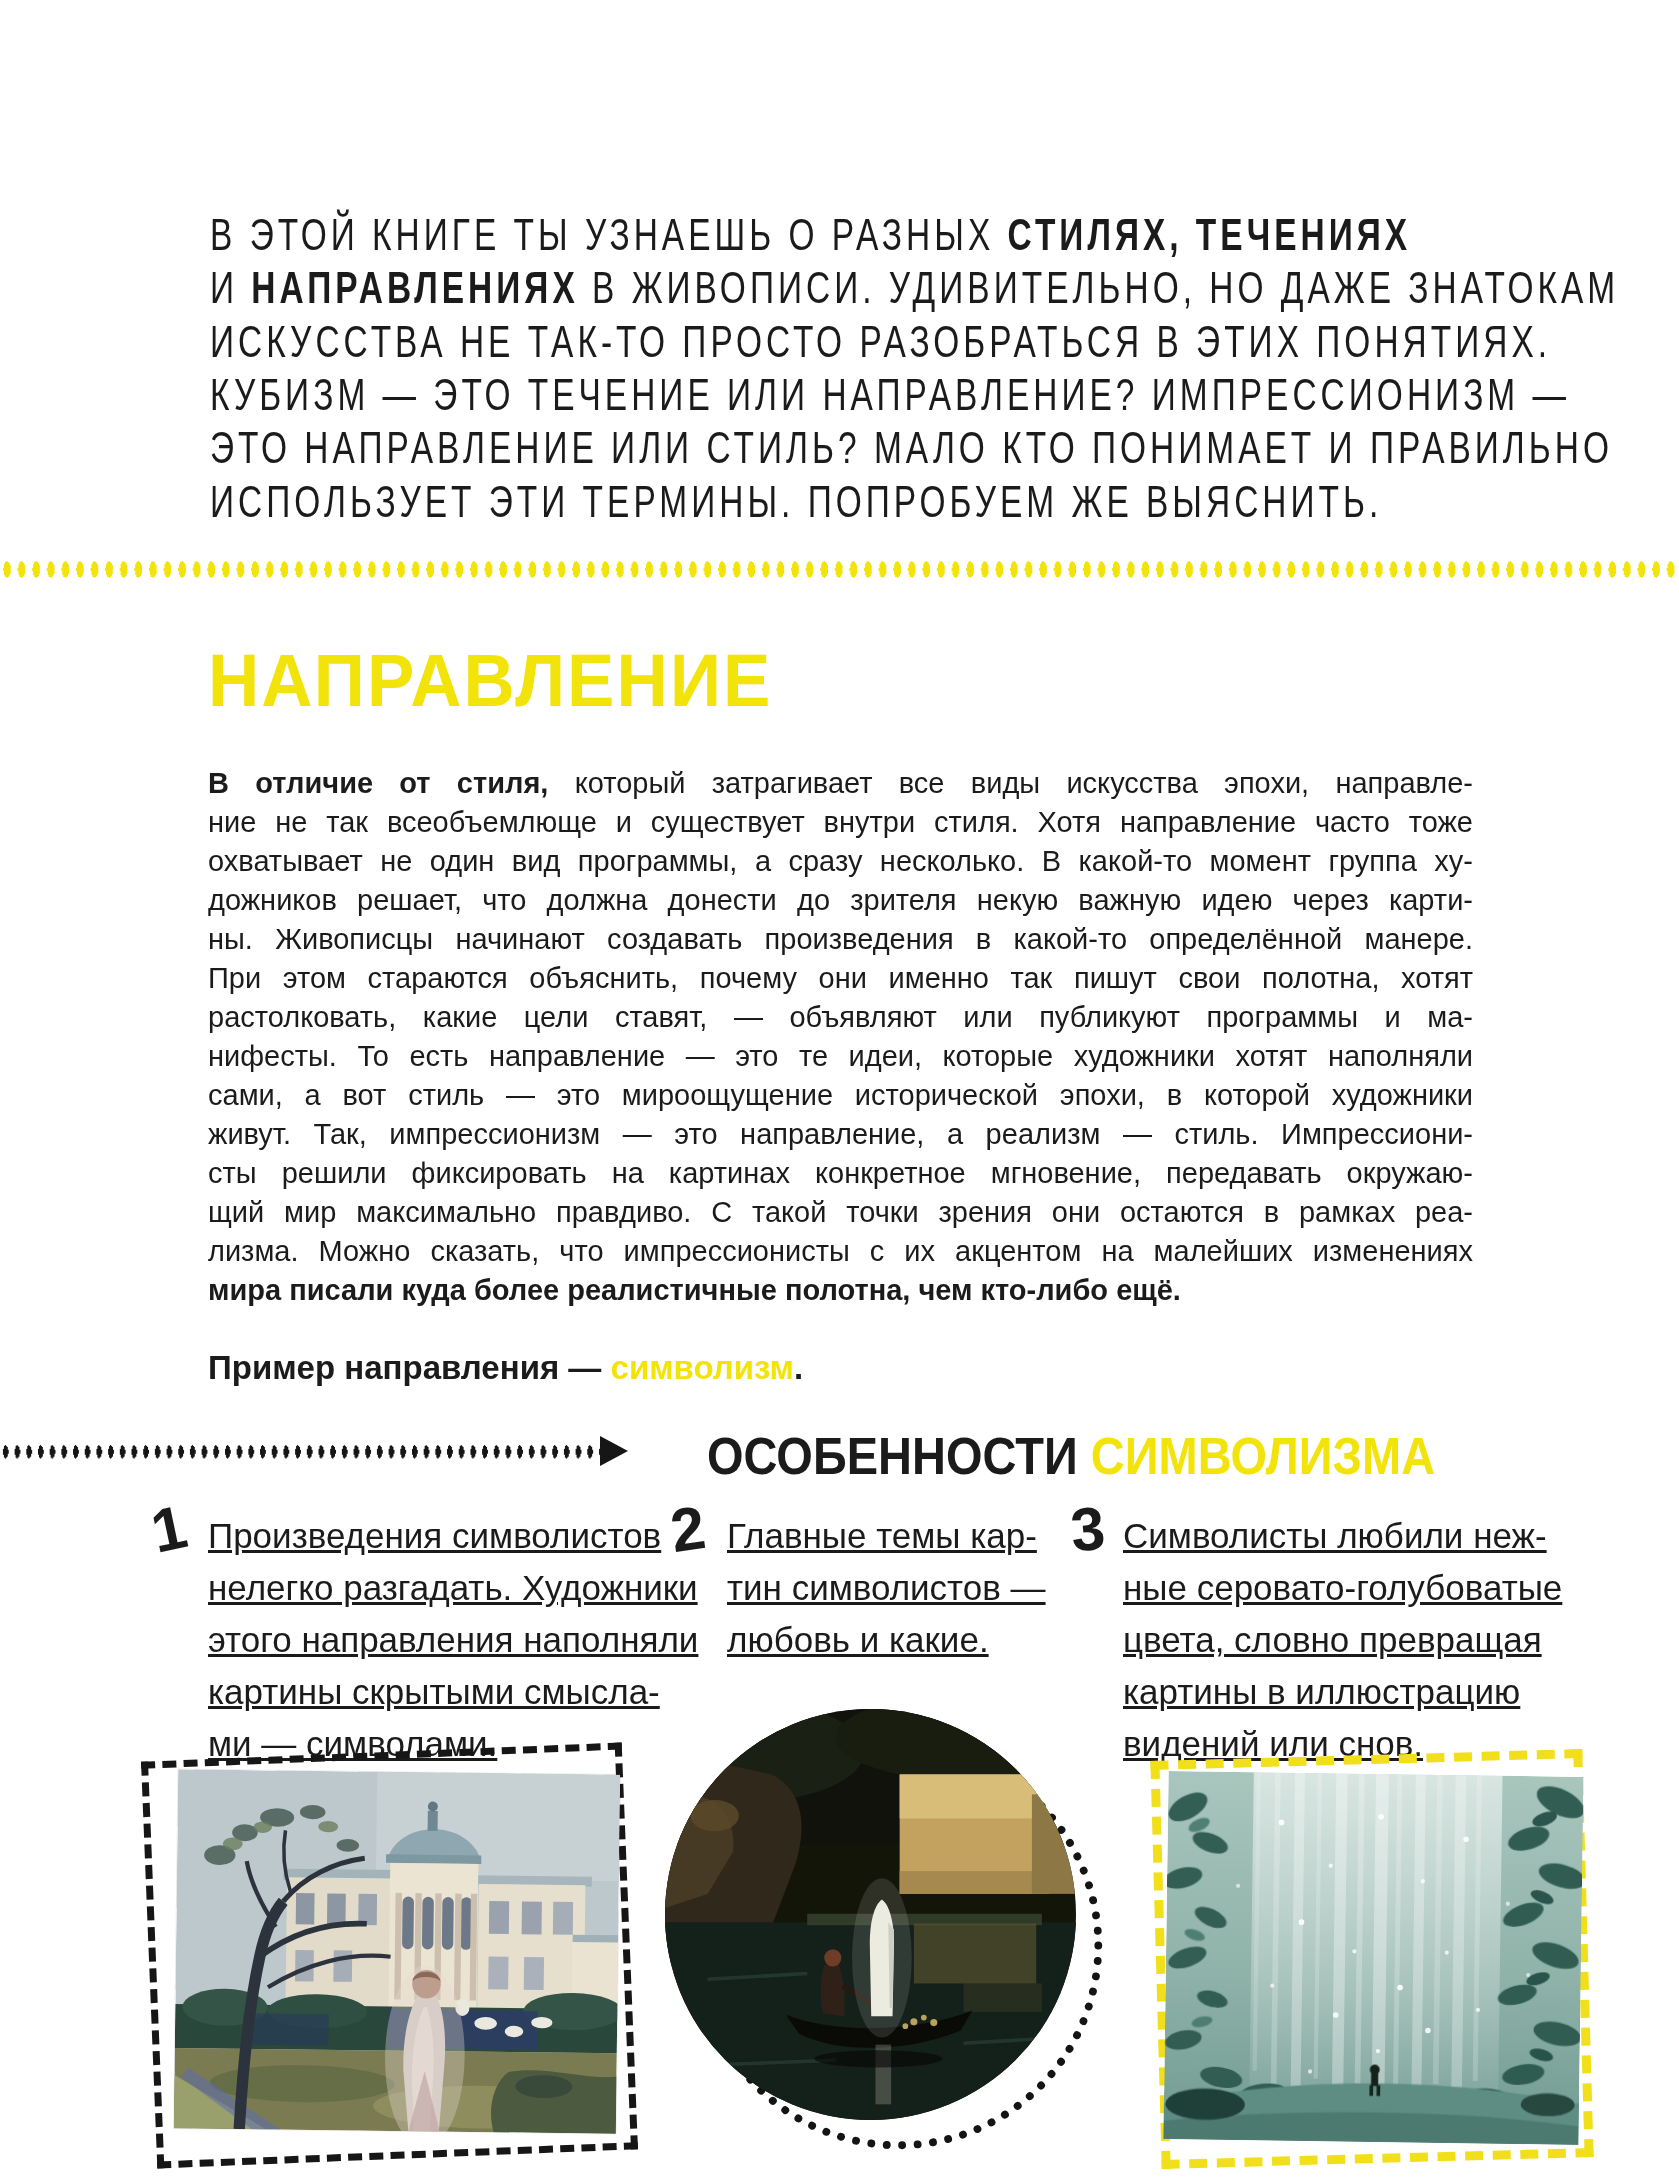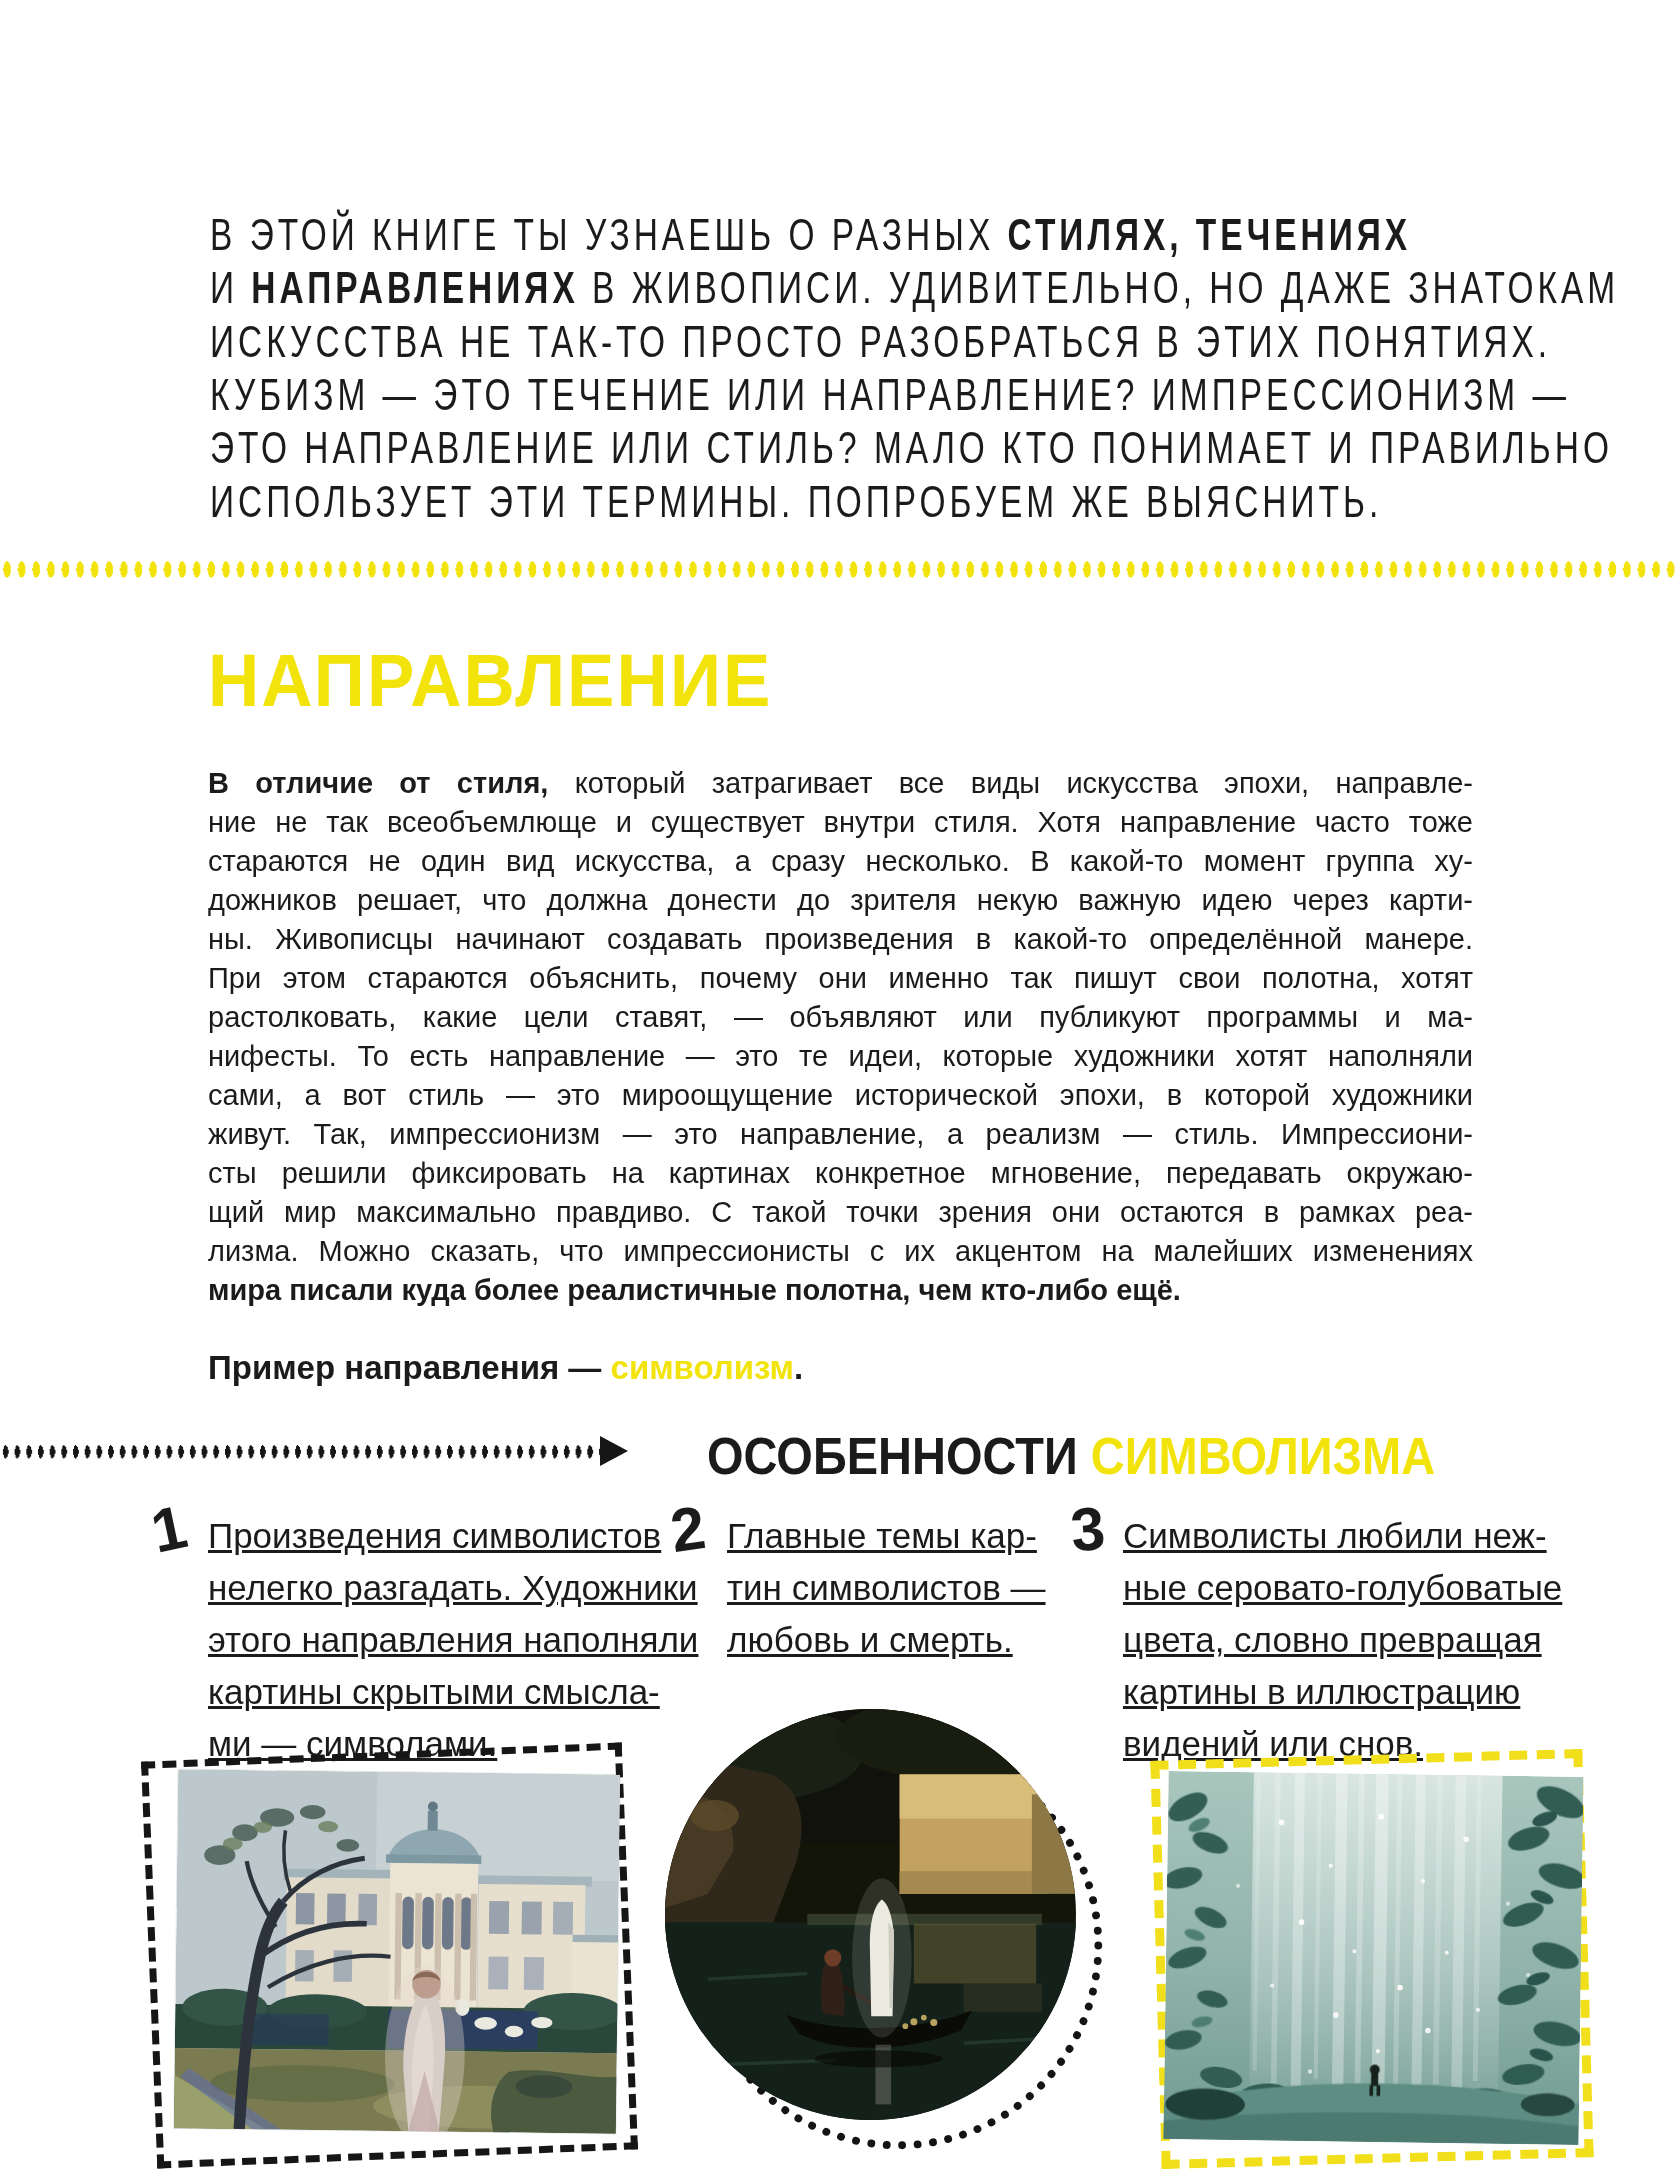--- a/index.html
+++ b/index.html
@@ -138,21 +138,21 @@
       <div class="line"><span>ИСПОЛЬЗУЕТ ЭТИ ТЕРМИНЫ. ПОПРОБУЕМ ЖЕ ВЫЯСНИТЬ.</span></div>
     </div>
 
   <div class="divider"></div>
 
   <div class="h1">НАПРАВЛЕНИЕ</div>
 
   <div class="paragraph">
       <div class="line"><span class="b">В отличие от стиля,</span><span> который затрагивает все виды искусства эпохи, направле-</span></div>
       <div class="line"><span>ние не так всеобъемлюще и существует внутри стиля. Хотя направление часто тоже</span></div>
-      <div class="line"><span>стараются не один вид искусства, а сразу несколько. В какой-то момент группа ху-</span></div>
+      <div class="line"><span>охватывает не один вид программы, а сразу несколько. В какой-то момент группа ху-</span></div>
       <div class="line"><span>дожников решает, что должна донести до зрителя некую важную идею через карти-</span></div>
       <div class="line"><span>ны. Живописцы начинают создавать произведения в какой-то определённой манере.</span></div>
       <div class="line"><span>При этом стараются объяснить, почему они именно так пишут свои полотна, хотят</span></div>
       <div class="line"><span>растолковать, какие цели ставят, — объявляют или публикуют программы и ма-</span></div>
       <div class="line"><span>нифесты. То есть направление — это те идеи, которые художники хотят наполняли</span></div>
       <div class="line"><span>сами, а вот стиль — это мироощущение исторической эпохи, в которой художники</span></div>
       <div class="line"><span>живут. Так, импрессионизм — это направление, а реализм — стиль. Импрессиони-</span></div>
       <div class="line"><span>сты решили фиксировать на картинах конкретное мгновение, передавать окружаю-</span></div>
       <div class="line"><span>щий мир максимально правдиво. С такой точки зрения они остаются в рамках реа-</span></div>
       <div class="line"><span>лизма. Можно сказать, что импрессионисты с их акцентом на малейших изменениях</span></div>
@@ -174,21 +174,21 @@
       <div class="line"><span>нелегко разгадать. Художники</span></div>
       <div class="line"><span>этого направления наполняли</span></div>
       <div class="line"><span>картины скрытыми смысла-</span></div>
       <div class="line"><span>ми — символами.</span></div>
     </div>
 
   <div class="item-num" style="left:671px;top:1499px;transform:rotate(-8deg);">2</div>
   <div class="item-text" style="left:727px;top:1510px;">
       <div class="line"><span>Главные темы кар-</span></div>
       <div class="line"><span>тин символистов —</span></div>
-      <div class="line"><span>любовь и смерть.</span></div>
+      <div class="line"><span>любовь и какие.</span></div>
     </div>
 
   <div class="item-num" style="left:1071px;top:1499px;transform:rotate(-5deg);">3</div>
   <div class="item-text" style="left:1123px;top:1510px;">
       <div class="line"><span>Символисты любили неж-</span></div>
       <div class="line"><span>ные серовато-голубоватые</span></div>
       <div class="line"><span>цвета, словно превращая</span></div>
       <div class="line"><span>картины в иллюстрацию</span></div>
       <div class="line"><span>видений или снов.</span></div>
     </div>

